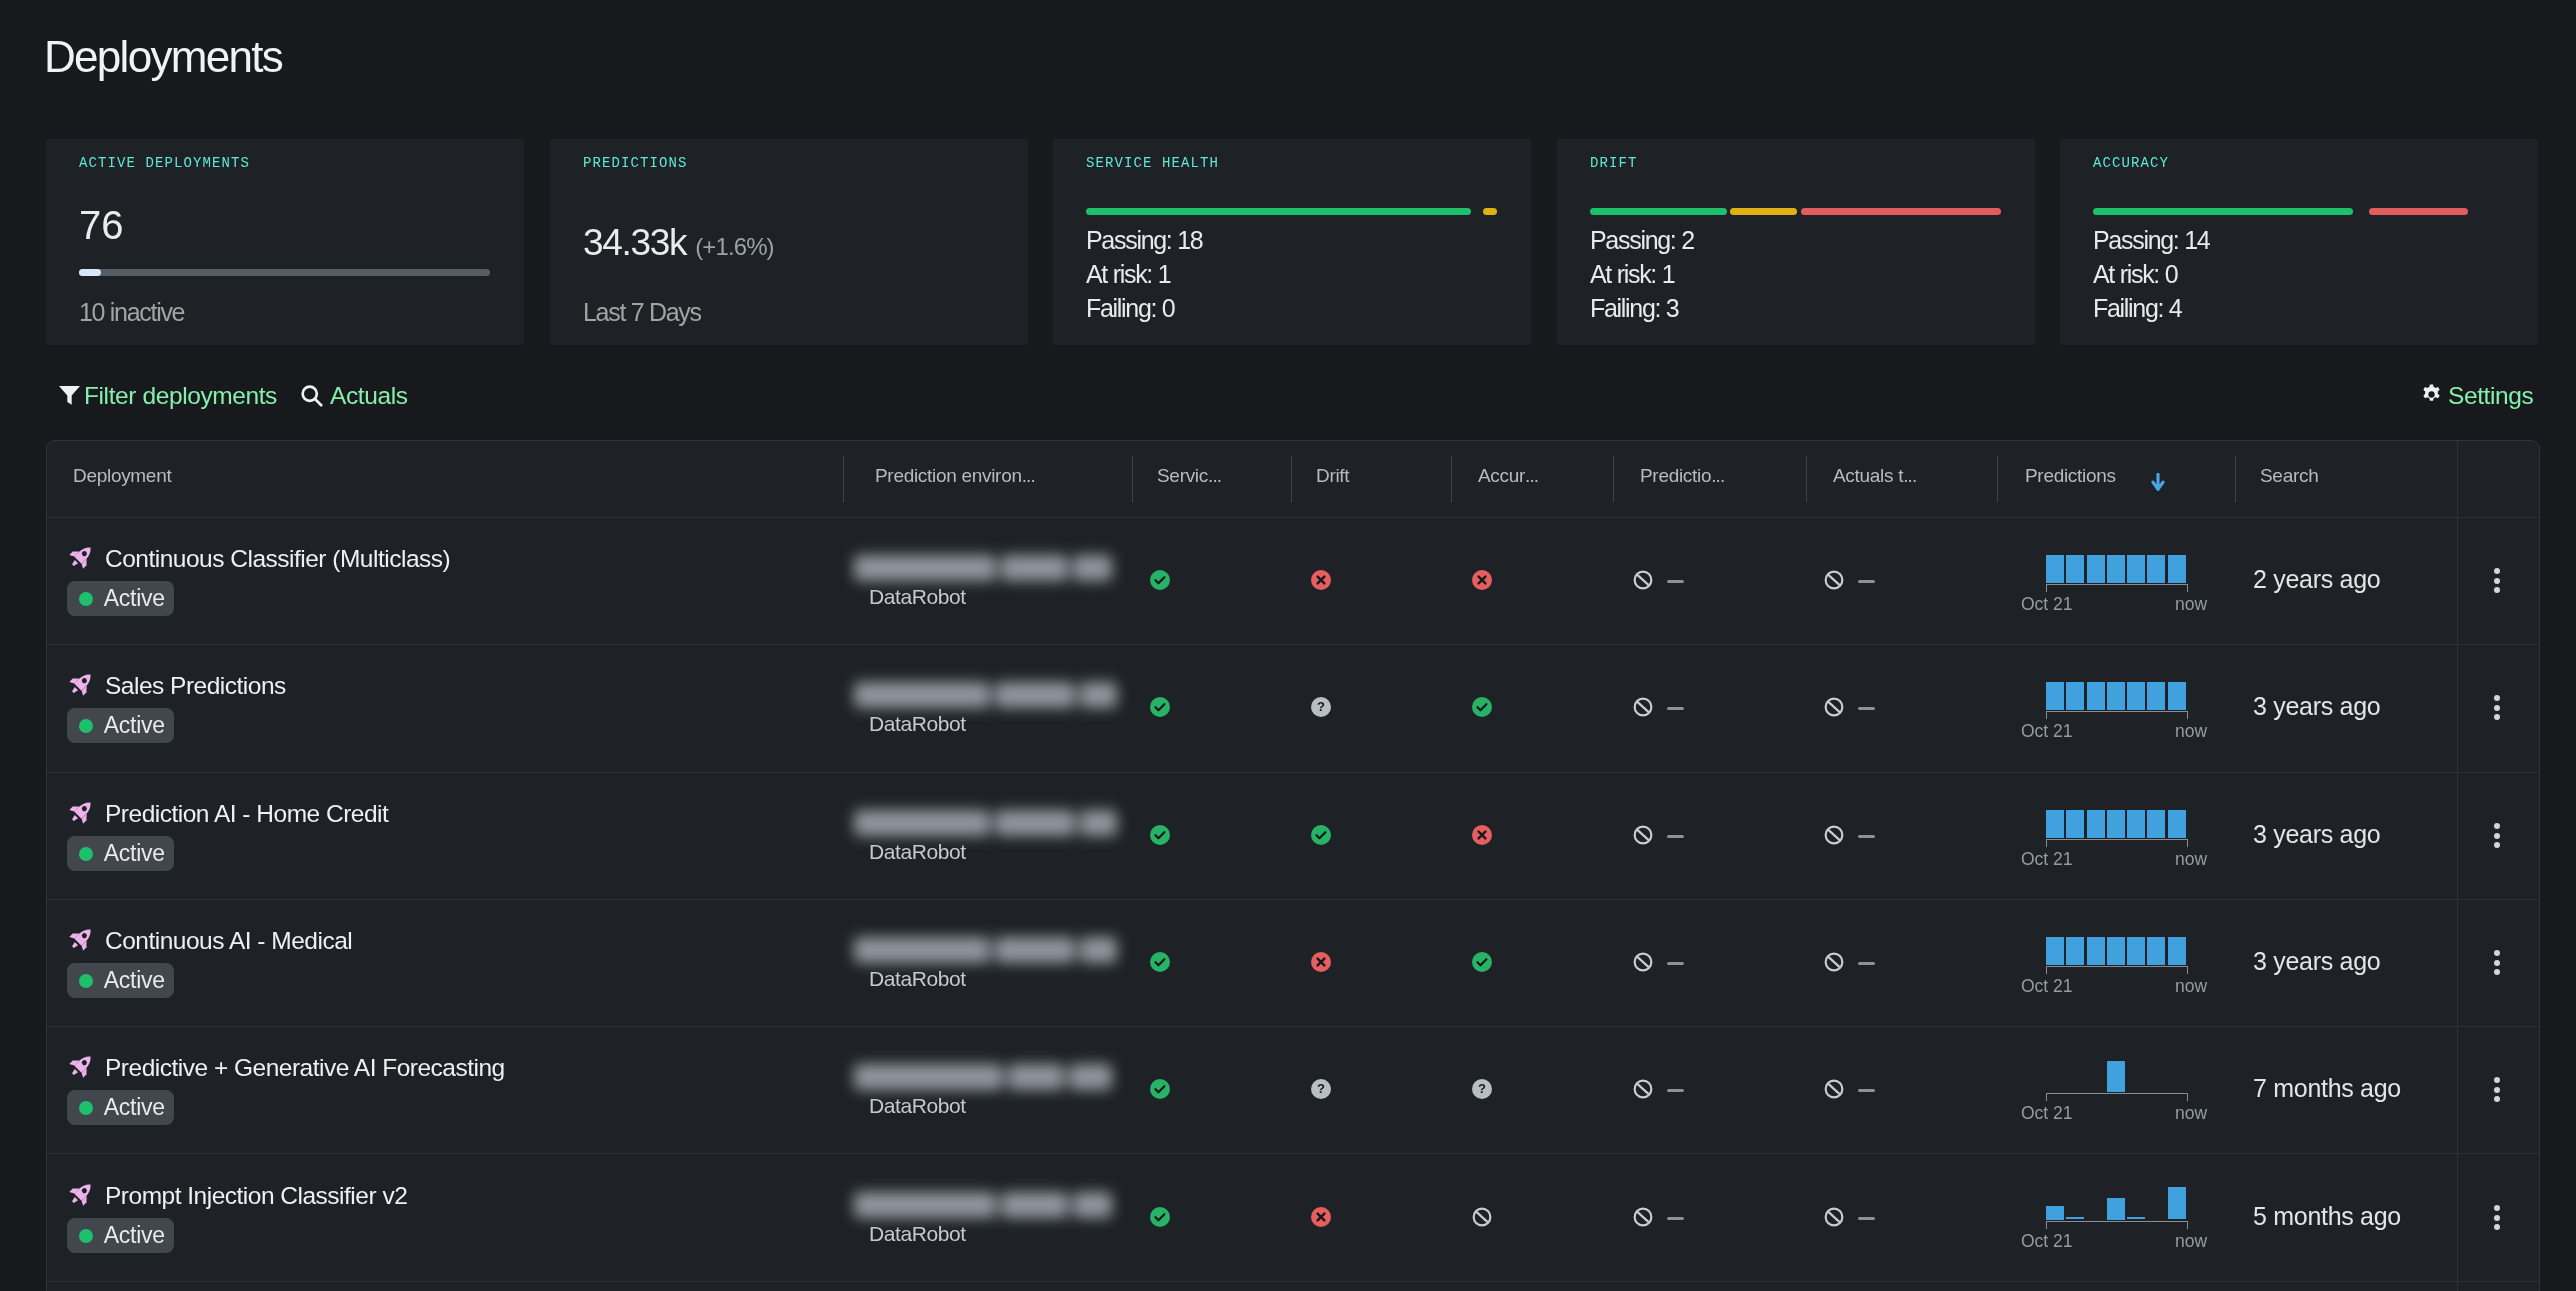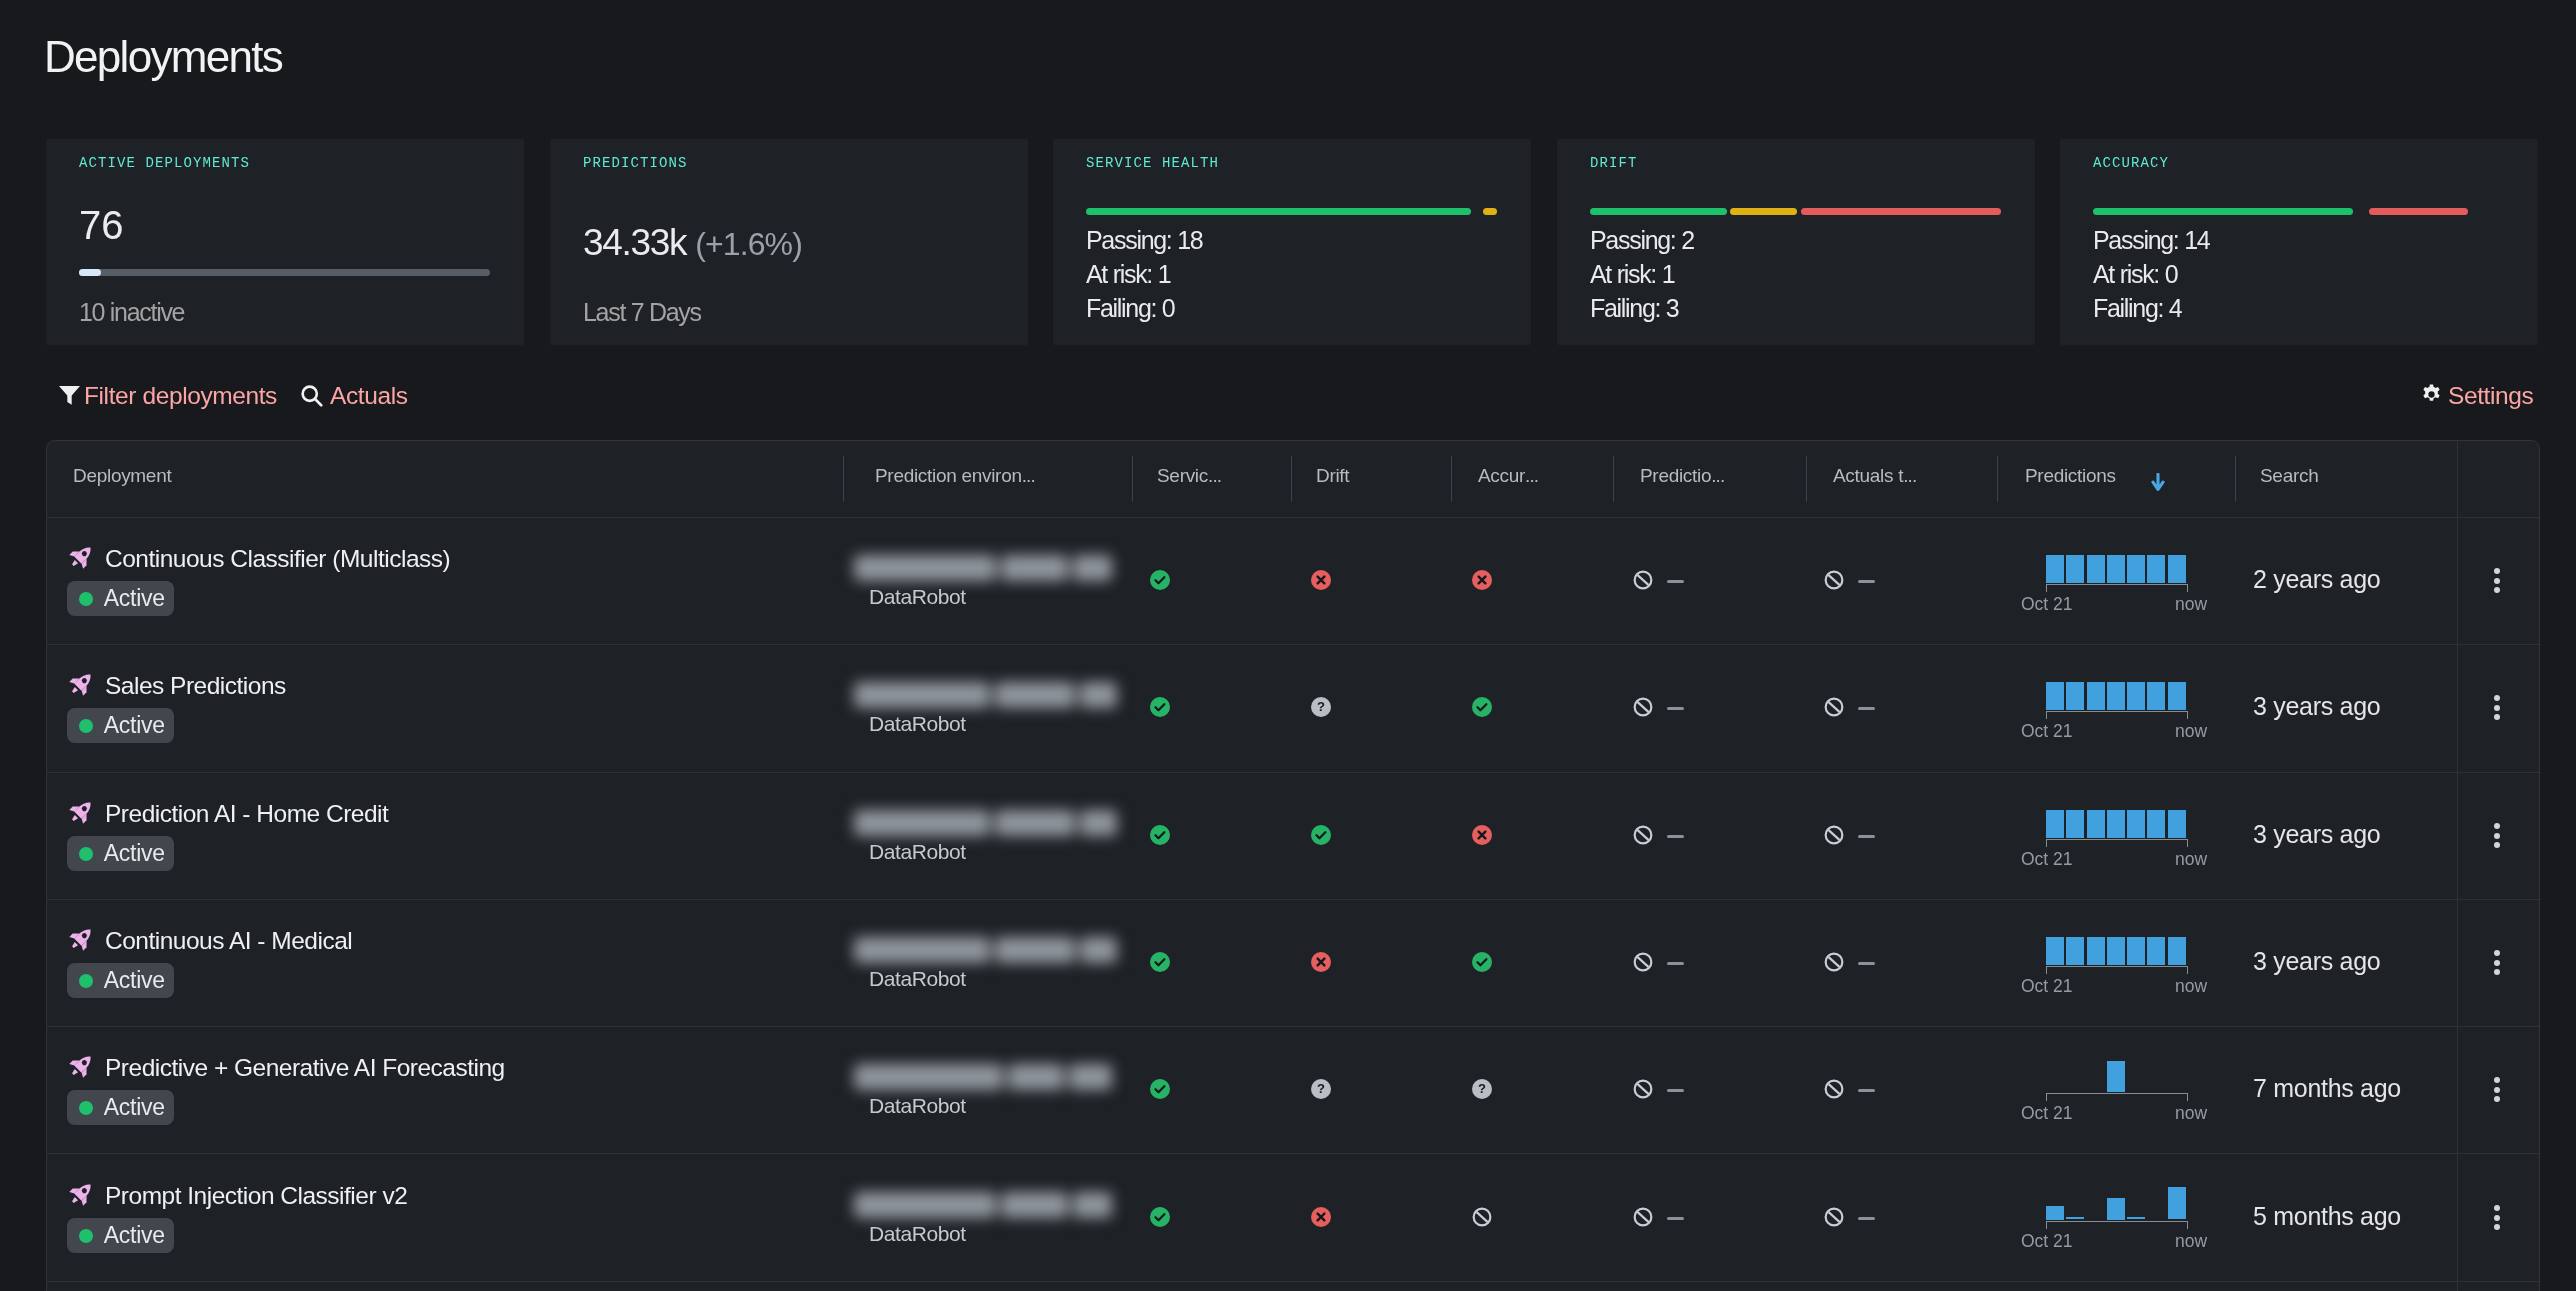--- a/index.html
+++ b/index.html
@@ -20,30 +20,30 @@
     position:absolute; top:139px; height:206px; width:478px;
     background:#1e2226; border-radius:1.8px;
   }
   .card .lbl {
     position:absolute; left:33px; top:16px;
     font-family:"Liberation Mono", monospace;
     font-size:14px; letter-spacing:1.1px; color:#5eead4;
   }
   .bigval { position:absolute; left:33px; top:63px; font-size:40px; line-height:47px; font-weight:500; color:#e9ebed; }
   .midval { position:absolute; left:33px; top:80px; font-size:37px; line-height:47px; letter-spacing:-1.3px; font-weight:500; color:#e9ebed; }
-  .midval .pct { font-size:32px; letter-spacing:-0.9px; font-weight:400; color:#9aa1a8; }
+  .midval .pct { font-size:24px; letter-spacing:-0.9px; font-weight:400; color:#9aa1a8; }
   .smalltxt { position:absolute; left:33px; top:158px; font-size:25px; line-height:31.5px; letter-spacing:-1.3px; color:#a3a3a3; }
   .pbar { position:absolute; left:33px; top:130px; width:411px; height:7px; border-radius:3.5px; background:#565d65; }
   .pbar .fill { position:absolute; left:0; top:0; height:7px; width:22px; border-radius:3.5px; background:#d5e7f8; }
   .hbar { position:absolute; left:33px; top:69px; height:7px; width:411px; }
   .hbar i { position:absolute; top:0; height:7px; border-radius:3.5px; }
   .stats { position:absolute; left:33px; top:84px; font-size:25px; line-height:34px; letter-spacing:-1.3px; color:#e8eaec; }
   
   .frow { position:absolute; left:46px; top:382px; width:2492px; height:26px; }
-  .frow .item { position:absolute; font-size:24.5px; letter-spacing:-0.4px; color:#fca5a5; }
+  .frow .item { position:absolute; font-size:24.5px; letter-spacing:-0.4px; color:#86efac; }
   
   .table {
     position:absolute; left:46px; top:440px; width:2494px; height:963px;
     background:#1e2226; border:0.9px solid #2f343a; border-radius:8.8px;
   }
   .thead { position:absolute; left:0; top:0; width:100%; height:76px; }
   .thead .h { position:absolute; top:23.6px; font-size:19px; letter-spacing:-0.3px; color:#b7bbc0; white-space:nowrap; }
   .el { letter-spacing:-0.9px; }
   .thead .sep, .vsep { position:absolute; top:15px; height:46px; width:0.9px; background:#3e434a; }
   .hline { position:absolute; left:0; width:100%; height:0.9px; background:#2c3137; }

